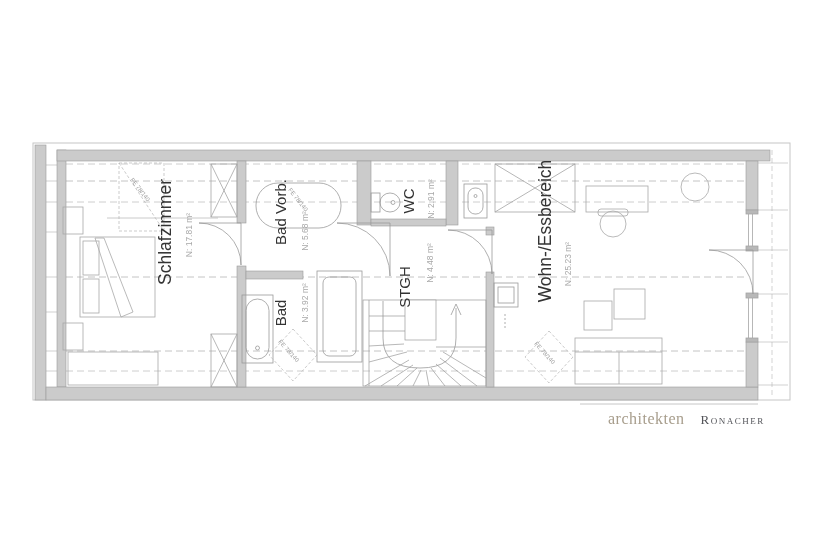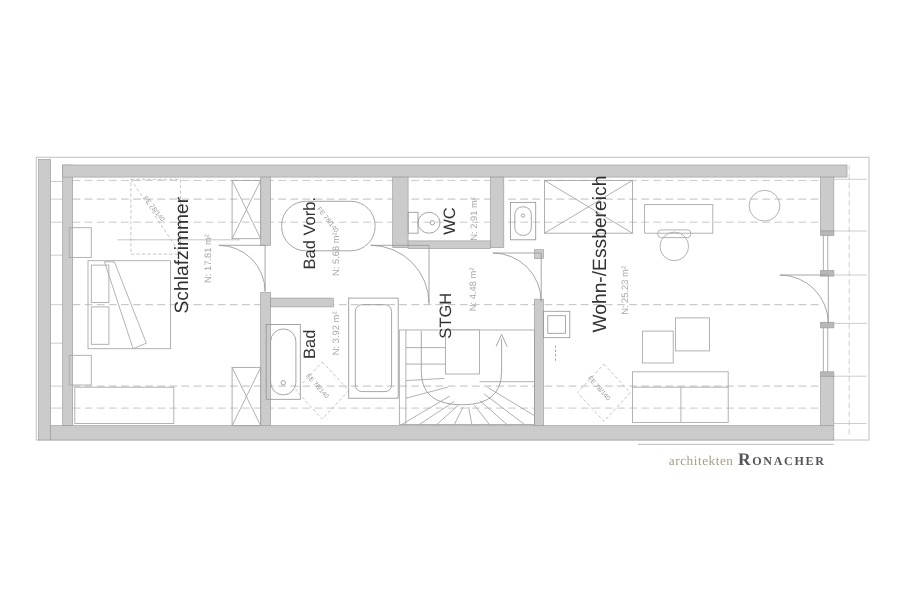--- a/index.html
+++ b/index.html
@@ -4,23 +4,23 @@
 <style>
   html,body{margin:0;padding:0;background:#ffffff;}
   .canvas{position:relative;width:820px;height:560px;background:#fff;overflow:hidden;
           font-family:"Liberation Sans",sans-serif;}
   svg{position:absolute;left:0;top:0;}
   .room-label{fill:#333333;font-family:"Liberation Sans",sans-serif;}
   .area-label{fill:#a8a8a8;font-family:"Liberation Sans",sans-serif;}
   .tiny-note{fill:#9c9c9c;font-family:"Liberation Sans",sans-serif;font-size:6px;}
   .logo{position:absolute;left:608px;top:410px;width:200px;text-align:left;
         font-family:"Liberation Serif",serif;white-space:nowrap;}
-  .logo .studio{color:#a79d8c;font-size:12px;letter-spacing:.5px;}
-  .logo .name{color:#54555a;font-size:16px;font-variant:small-caps;font-weight:700;
-              letter-spacing:1.5px;margin-left:4px;}
+  .logo .studio{color:#a79d8c;font-size:16px;letter-spacing:.5px;}
+  .logo .name{color:#54555a;font-size:13px;font-variant:small-caps;font-weight:400;
+              letter-spacing:1.5px;margin-left:16px;}
 </style>
 </head>
 <body>
 
 <div class="canvas">
 <svg width="820" height="560" viewBox="0 0 820 560">
 
   <g stroke="#c6c6c6" fill="none" stroke-width="1">
     <rect x="33" y="143" width="757" height="257"></rect>
     <line x1="580" y1="404" x2="758" y2="404"></line>

